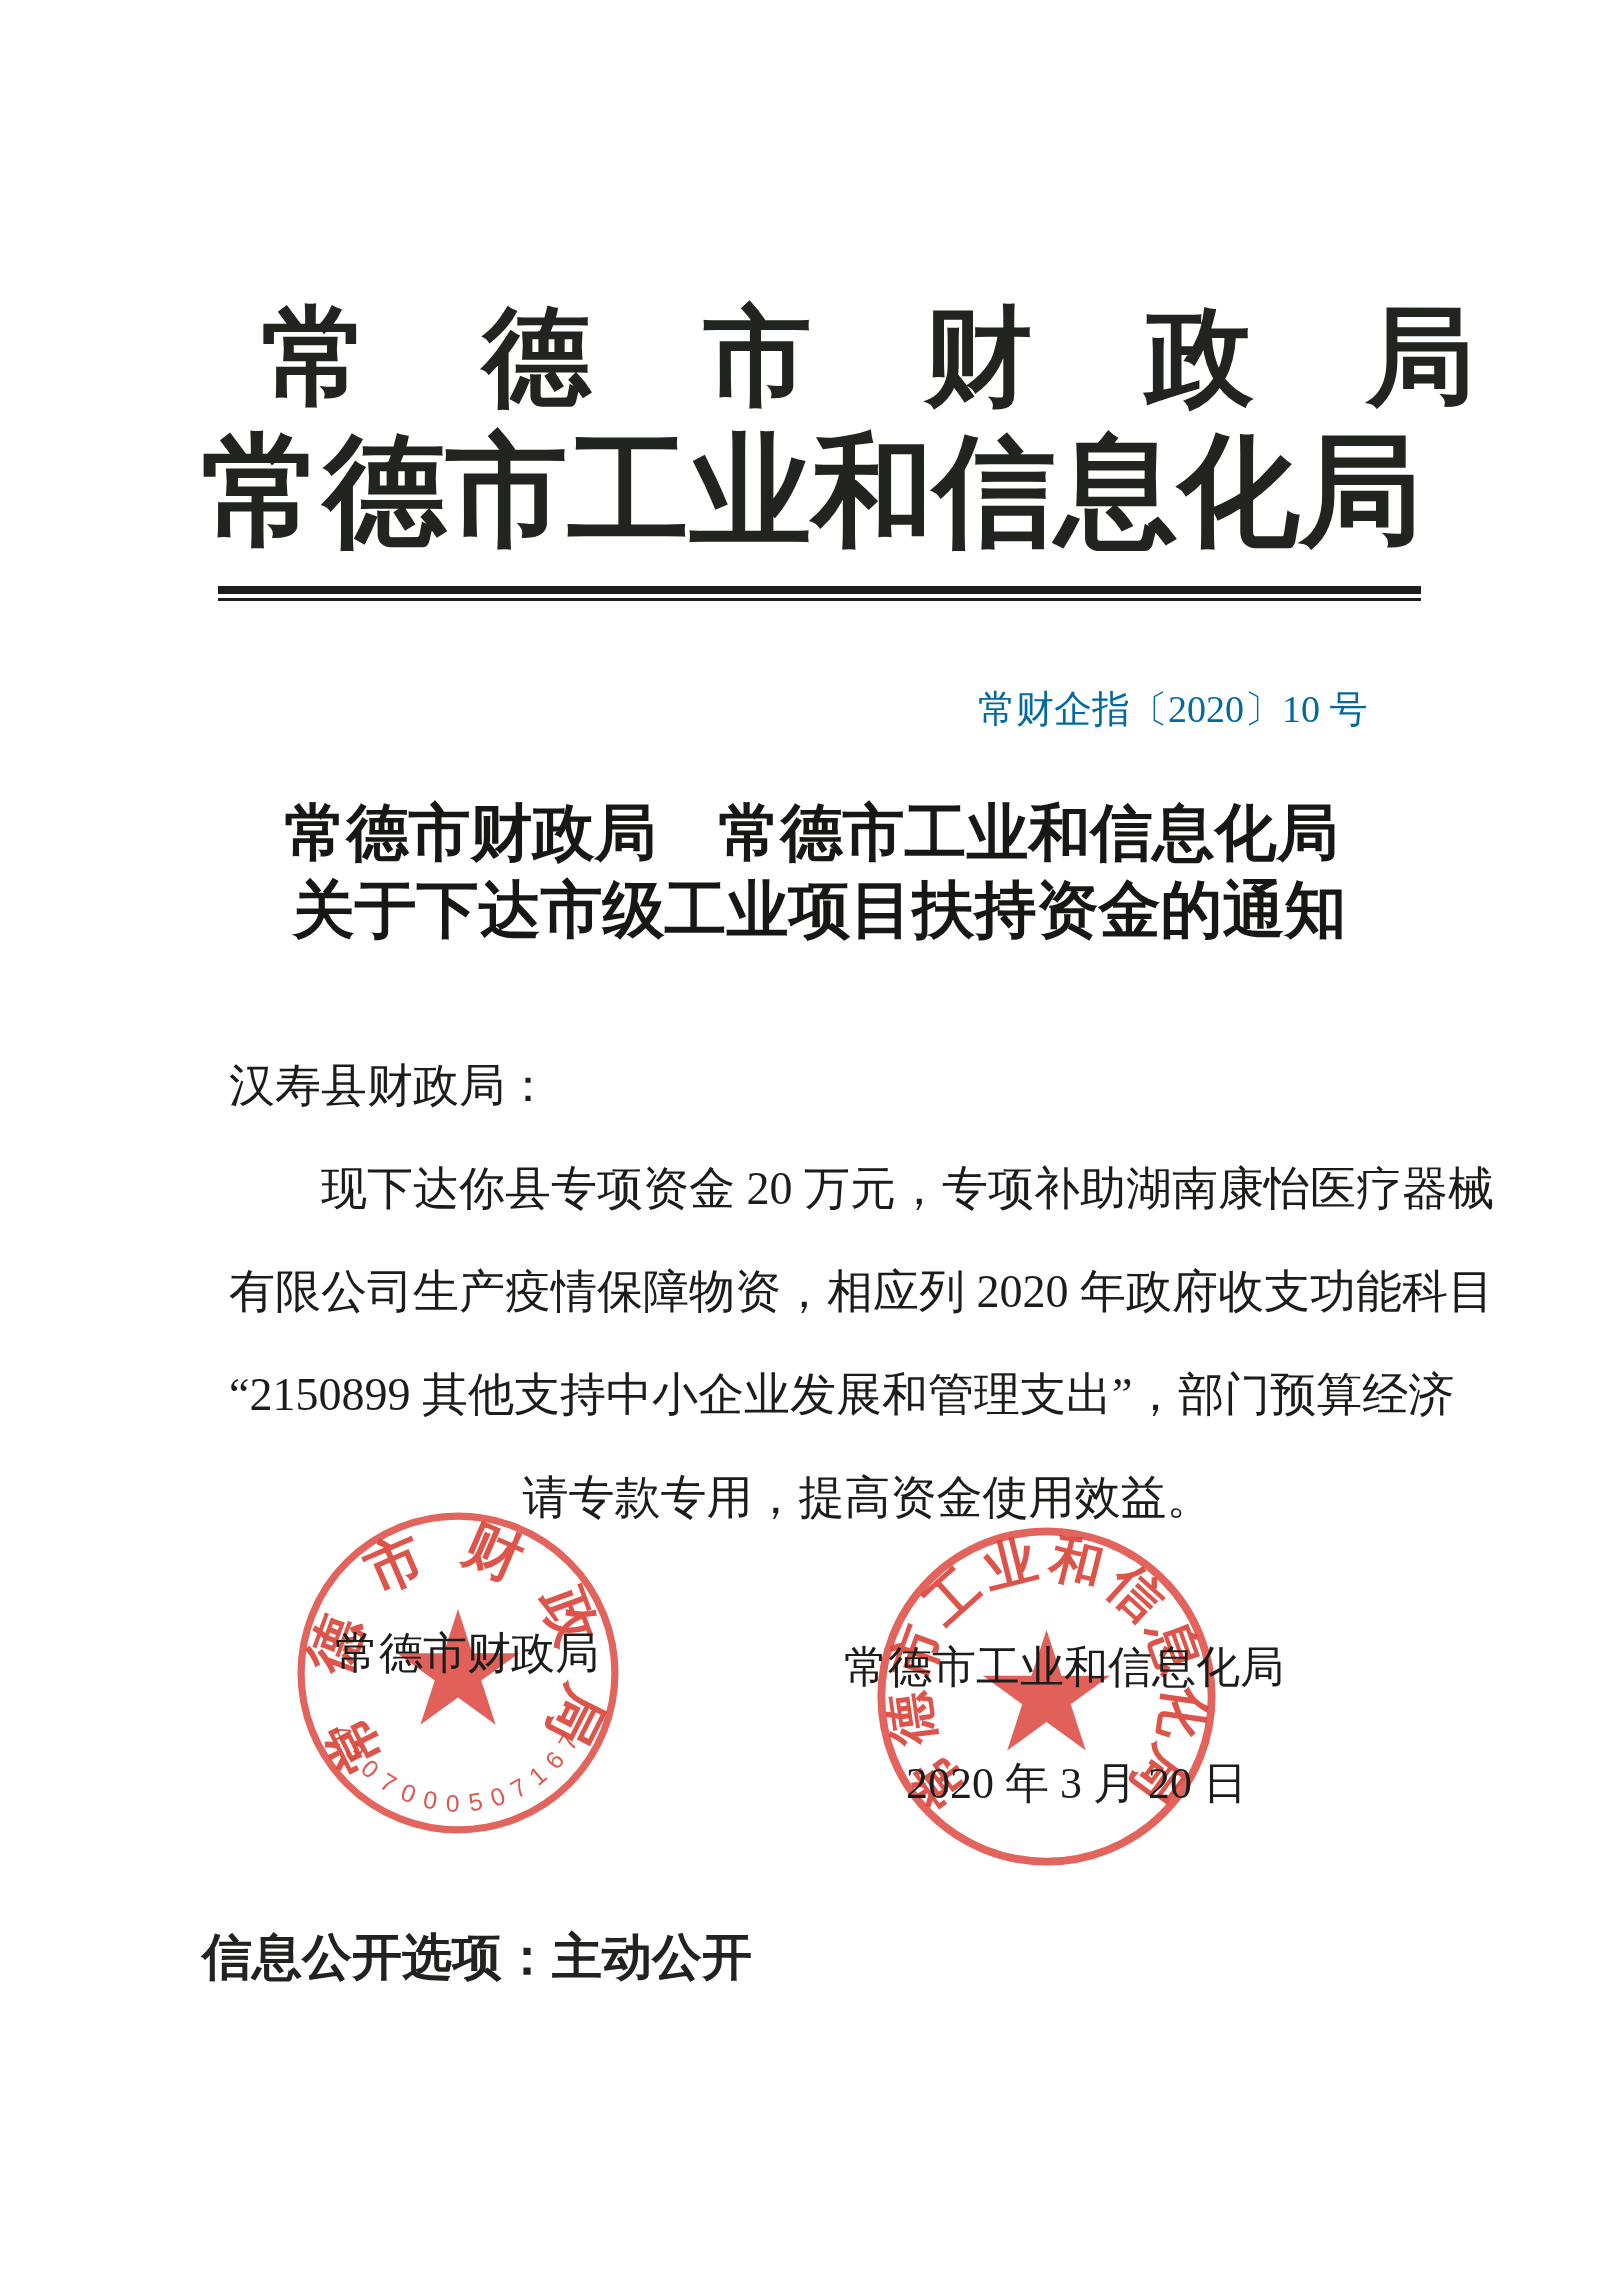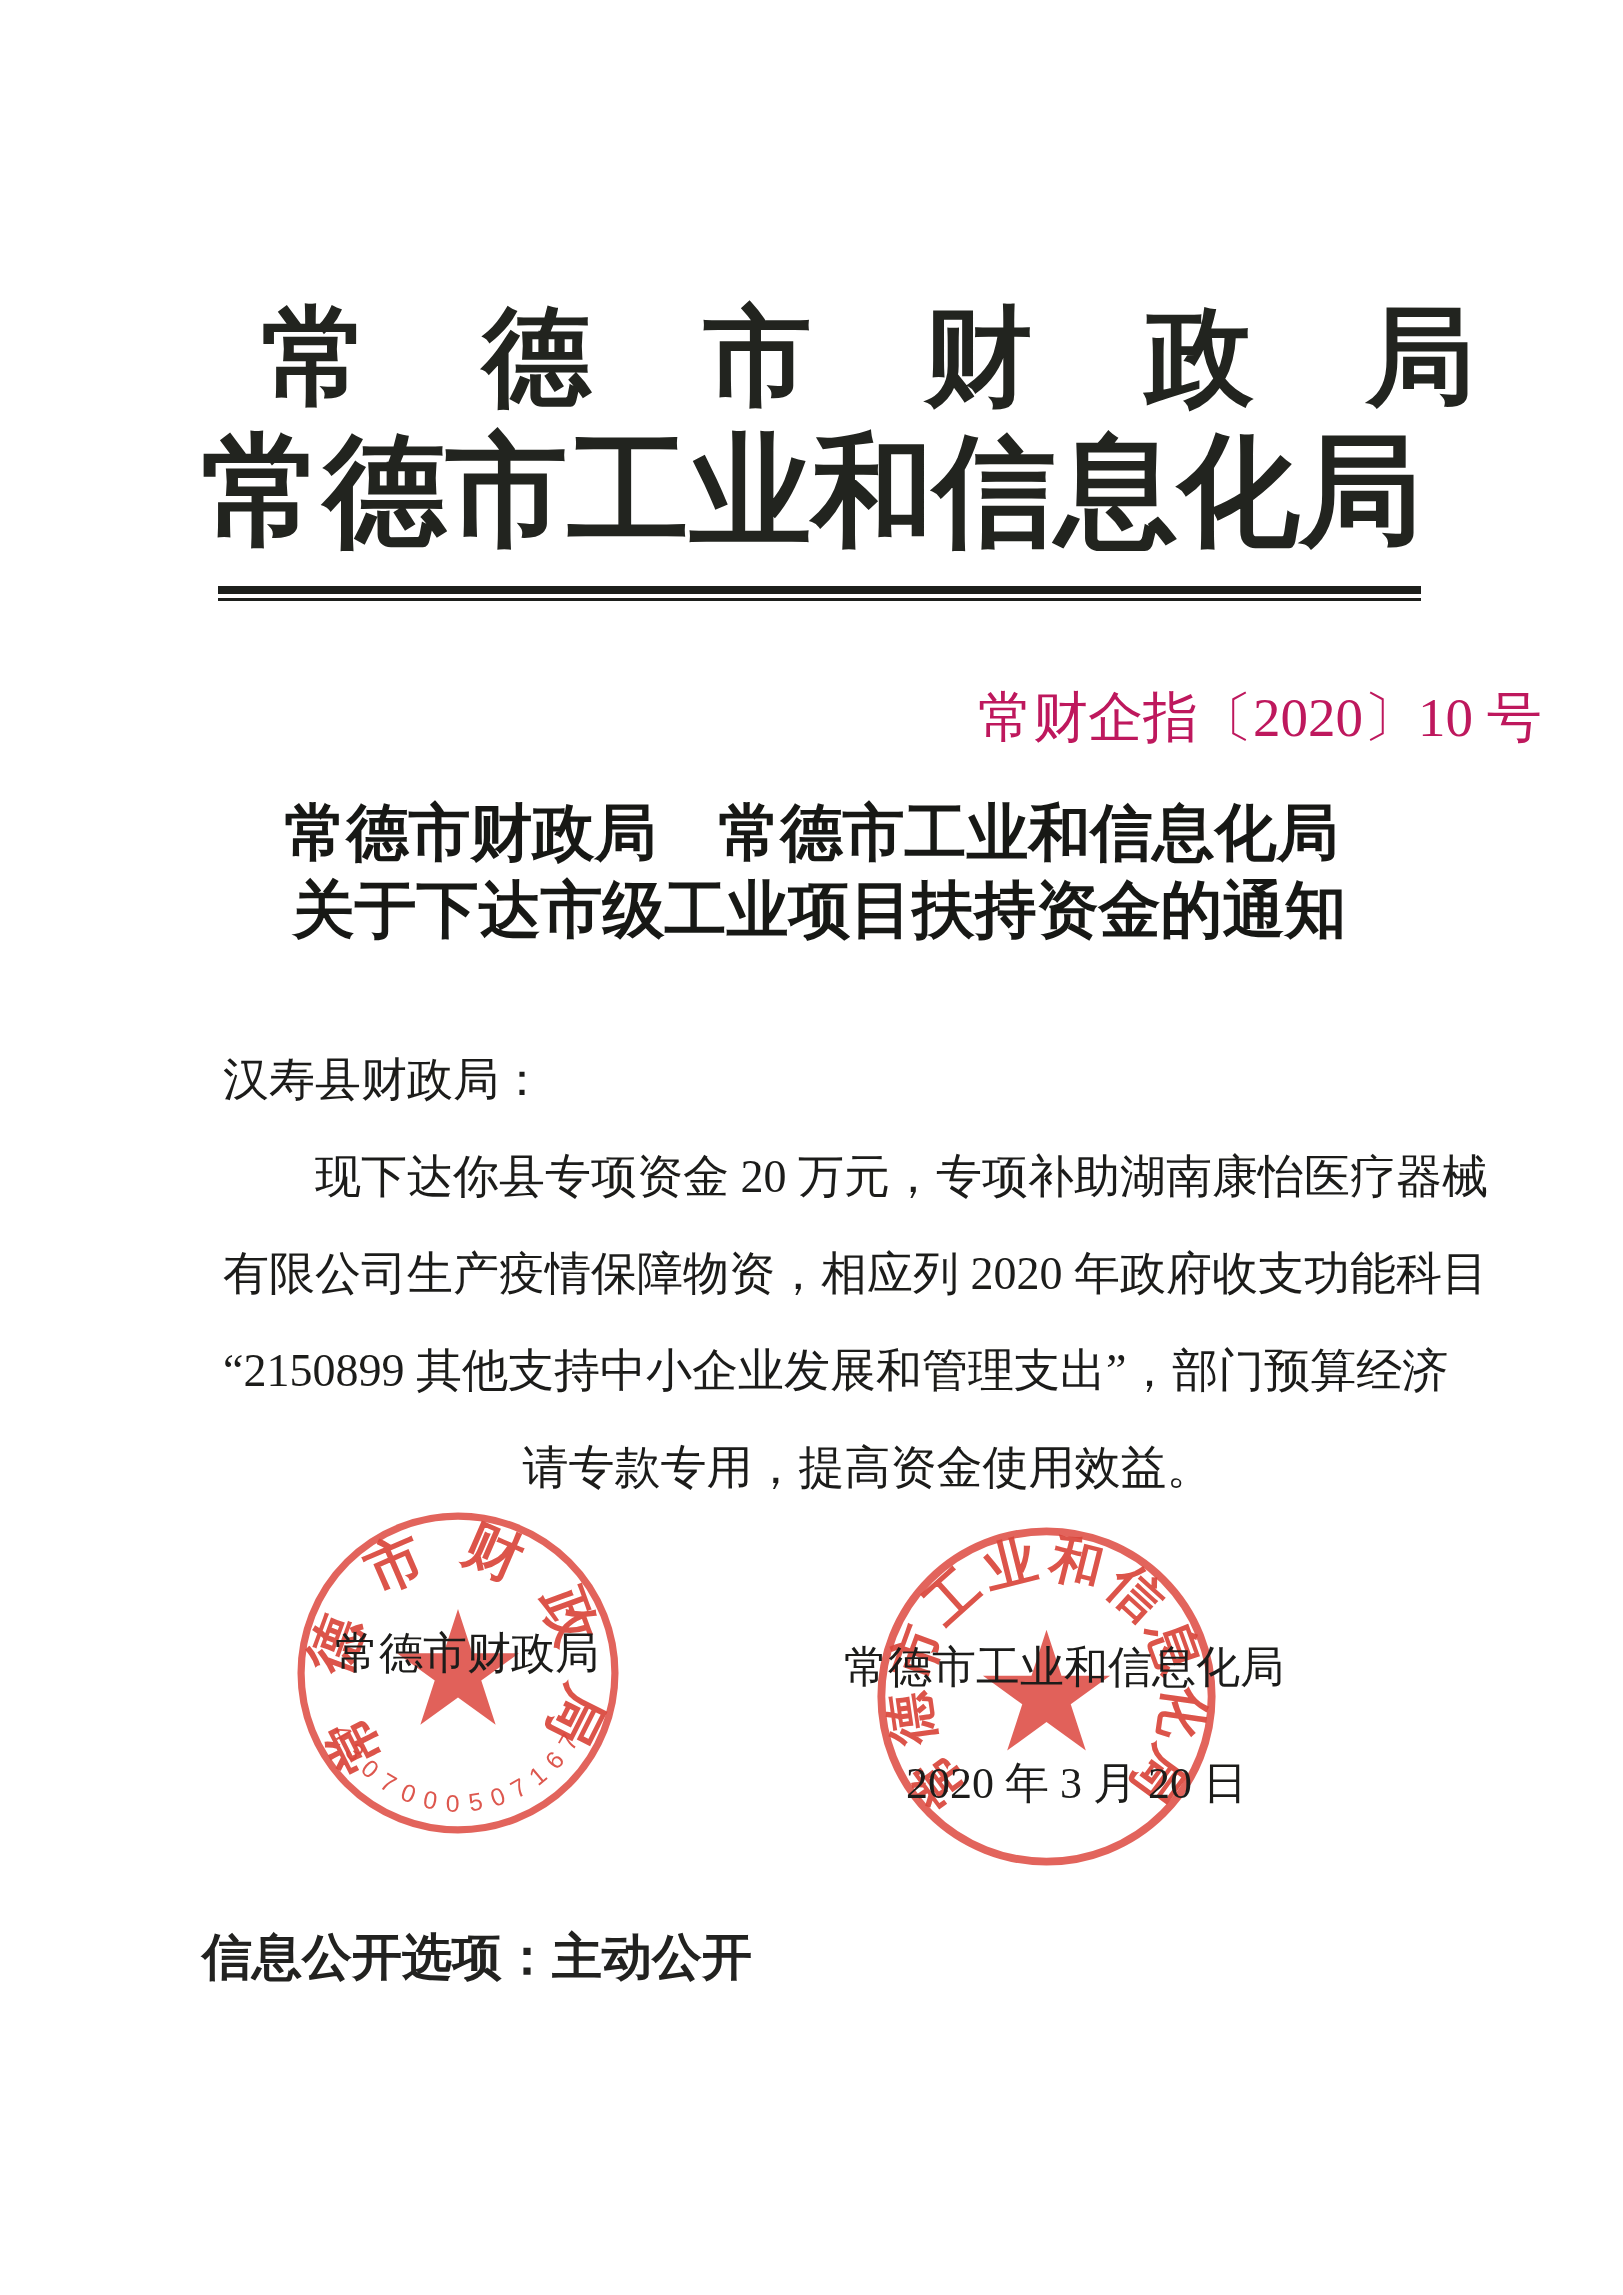--- a/index.html
+++ b/index.html
@@ -21,35 +21,35 @@
     font-weight:bold; color:#22241f; line-height:1;
   }
   .agency-head.line1 { top:304px; font-size:108px; letter-spacing:113px; padding-left:113px; }
   .agency-head.line2 { top:431px; font-size:122px; letter-spacing:0; }
   .rule { position:absolute; left:218px; width:1203px; background:#1d1f1c; }
   .rule.thick { top:586px; height:7.9px; }
   .rule.thin  { top:598px; height:3.3px; }
   
   .docnum {
     position:absolute; left:978px; top:690px;
-    font-size:55px; color:#be185d; line-height:1; white-space:nowrap;
+    font-size:38px; color:#0369a1; line-height:1; white-space:nowrap;
   }
   
   .title {
     position:absolute; left:0; width:1623px; text-align:center;
     font-size:62px; font-weight:bold; color:#171815; line-height:1; white-space:nowrap;
   }
   .title.t1 { top:802px; }
   .title.t2 { top:879px;padding-left:8px; }
   
   .body-text {
     position:absolute; left:213px; top:1026px; width:1217px;
     font-size:46px; color:#1c1c1a; z-index:3;
   }
-  .body-text p.bl { margin:10px; line-height:87px; white-space:nowrap; }
+  .body-text p.bl { margin:16px; line-height:87px; white-space:nowrap; }
   .body-text p.ind { text-indent:92px;text-align:center; }
   
   .seal { position:absolute; z-index:1; }
   .seal-left  { left:288px; top:1503px; }
   .seal-right { left:863px; top:1513px; }
   .seal-ring { stroke:#de4f46; stroke-opacity:0.88; fill:none; }
   .seal-star { fill:#dd4a41; fill-opacity:0.87; }
   .seal-arc-text {
     font-family:"Liberation Sans", sans-serif; font-weight:bold;
     fill:#d9453b; fill-opacity:0.92;

